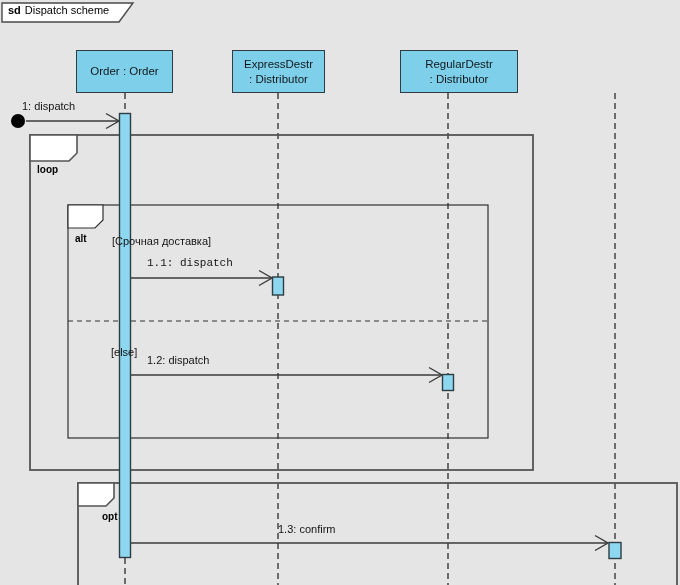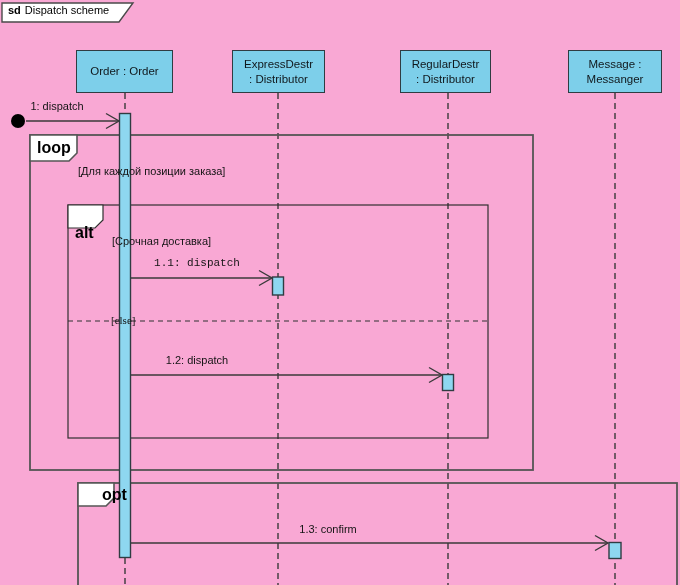--- a/index.html
+++ b/index.html
@@ -1,31 +1,31 @@
 <!DOCTYPE html>
 <html style="--color-lifeline-fill: #7dcfea; --color-activation-fill: #8ed7f0; --color-shape-border: #2f3c42; --color-fragment-border: #555555; --color-alt-border: #303030; --color-line: #3a3a3a; --color-text: #141414;"><head>
 <meta charset="utf-8">
 <style>
   html,body{margin:0;padding:0;background:#fff;}
   #canvas{
-    position:relative;width:680px;height:585px;background:#f9a8d4;
+    position:relative;width:680px;height:585px;background:#e5e5e5;
     font-family:"Liberation Sans","DejaVu Sans",sans-serif;overflow:hidden;
     color:var(--color-text,#141414);
   }
   #geom{position:absolute;left:0;top:0;width:680px;height:585px;}
   .head{
     position:absolute;top:50px;height:43px;box-sizing:border-box;
     background:var(--color-lifeline-fill,#7dcfea);
     border:1.6px solid var(--color-shape-border,#2f3c42);
     display:flex;flex-direction:column;justify-content:center;align-items:center;
     font-size:11.5px;line-height:1.3;text-align:center;color:#10181c;
   }
   .lbl{position:absolute;font-size:11px;white-space:nowrap;color:var(--color-text,#141414);}
-  .op{position:absolute;font-weight:bold;font-size:16px;color:#000;}
-  .msg-lbl{text-align:center;}
+  .op{position:absolute;font-weight:bold;font-size:10px;color:#000;margin-top:25px;}
+  .msg-lbl{}
   .frame-title{position:absolute;left:8px;top:4px;font-size:11px;white-space:nowrap;color:#000;}
   .frame-title .kw{font-weight:bold;margin-right:4px;}
 </style>
 </head>
 <body>
 
 <div id="canvas">
 
   <svg id="geom" viewBox="0 0 680 585">
 
@@ -75,35 +75,30 @@
   </div>
 
   <div class="head" style="left:76px;width:97px;">
     <span>Order : Order</span>
       <span></span>
   </div>
   <div class="head" style="left:232px;width:93px;">
     <span>ExpressDestr</span>
       <span>: Distributor</span>
   </div>
-  <div class="head" style="left:400px;width:91px;">
+  <div class="head" style="left:400px;width:118px;">
     <span>RegularDestr</span>
       <span>: Distributor</span>
   </div>
-  <div class="head" style="left:568px;width:94px;">
-    <span>Message :</span>
-      <span>Messanger</span>
-  </div>
 
   <div class="op" style="left:37px;top:139px;">loop</div>
-  <div class="op" style="left:75px;top:224px;">alt</div>
+  <div class="op" style="left:75px;top:208px;">alt</div>
   <div class="op" style="left:102px;top:486px;">opt</div>
 
-  <div class="lbl" style="left:78px;top:165px;">[Для каждой позиции заказа]</div>
   <div class="lbl" style="left:112px;top:235px;">[Срочная доставка]</div>
-  <div class="lbl" style="left:111px;top:314px;font-family:Liberation Serif, serif;">[else]</div>
+  <div class="lbl" style="left:111px;top:346px;">[else]</div>
 
   <div class="lbl msg-lbl" style="left:22px;top:100px;width:70px;">1: dispatch</div>
   <div class="lbl msg-lbl" style="left:147px;top:257px;width:100px;font-family:Liberation Mono, monospace;">1.1: dispatch</div>
   <div class="lbl msg-lbl" style="left:147px;top:354px;width:100px;">1.2: dispatch</div>
   <div class="lbl msg-lbl" style="left:278px;top:523px;width:100px;">1.3: confirm</div>
 
 </div>
 
 </body></html>

